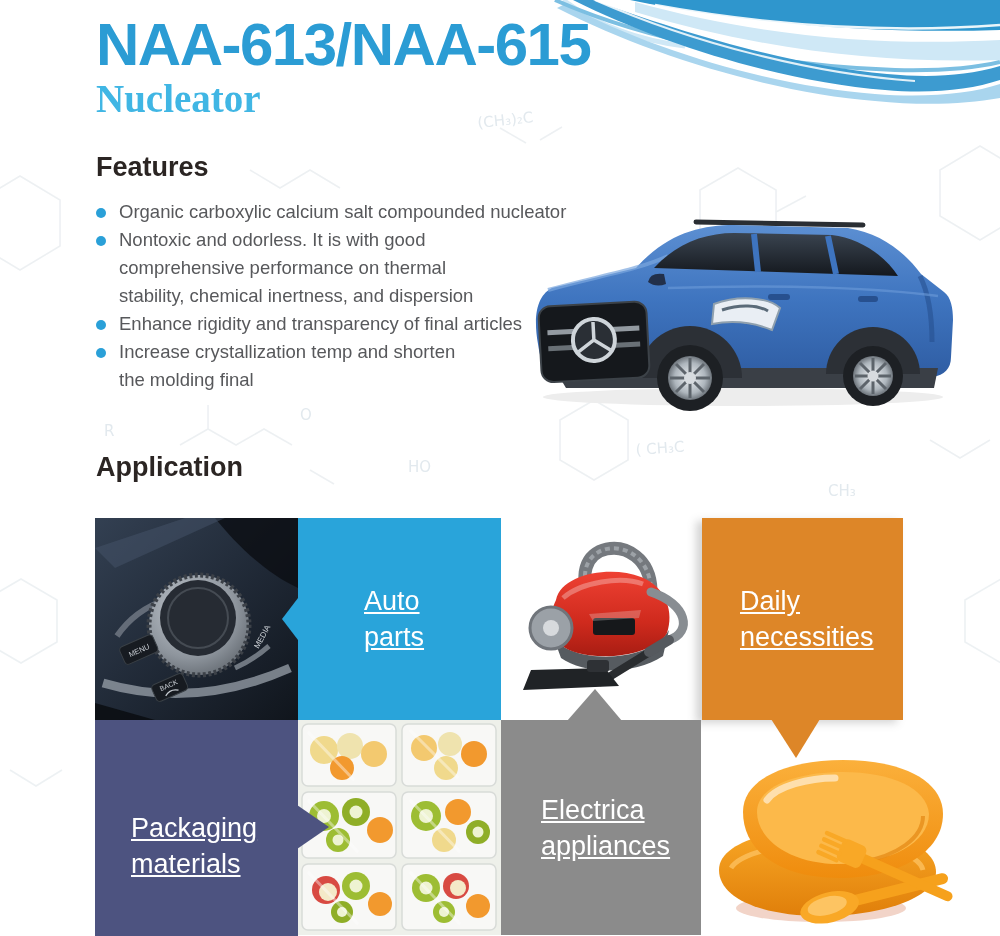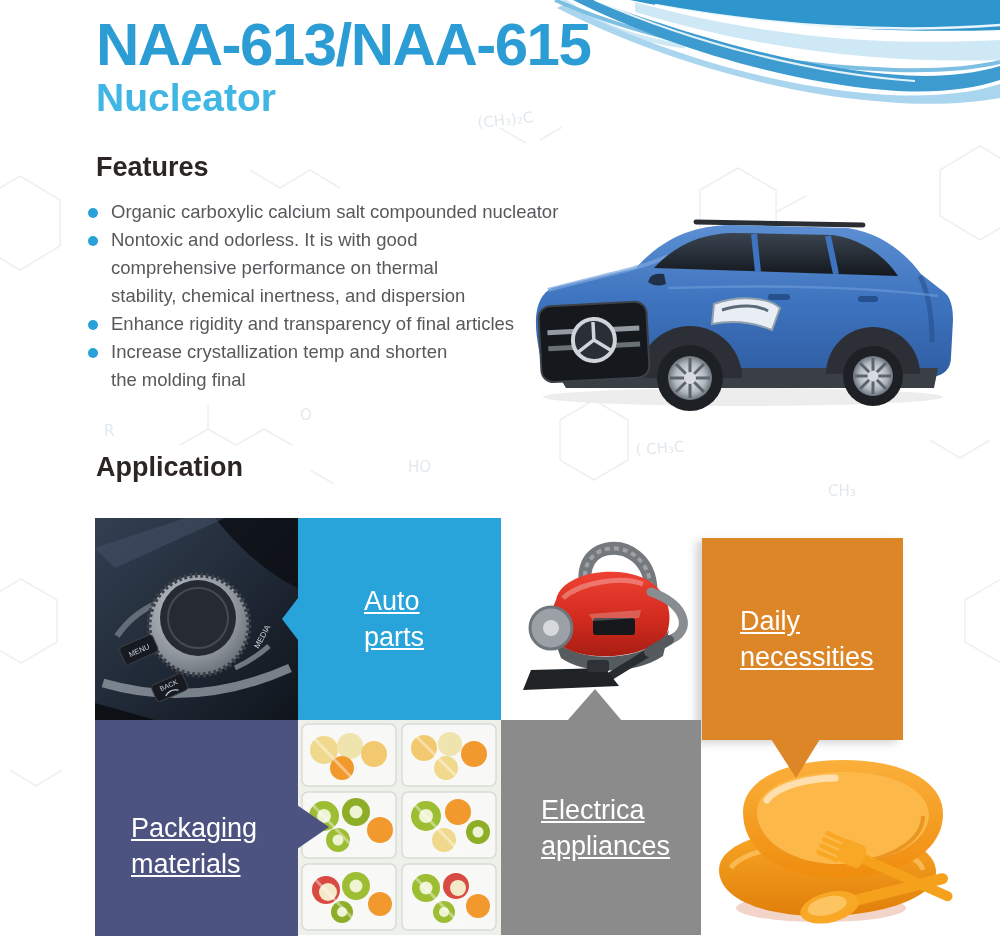--- a/index.html
+++ b/index.html
@@ -4,44 +4,44 @@
 <style>
   html,body{margin:0;padding:0;background:#fff;}
   .page{position:relative;width:1000px;height:936px;background:#fff;overflow:hidden;
         font-family:"Liberation Sans","DejaVu Sans",sans-serif;}
   
   .watermark{position:absolute;left:0;top:0;z-index:0;pointer-events:none;}
   .ribbon{position:absolute;top:0;right:0;z-index:1;pointer-events:none;}
   
   .title{position:absolute;left:96px;top:10px;z-index:2;font-size:60px;font-weight:bold;
          letter-spacing:-1.5px;color:#2b9cd4;text-align:center;}
-  .subtitle{position:absolute;left:96px;top:76px;z-index:2;font-size:39px;font-weight:bold;color:#40b6e4;}
+  .subtitle{position:absolute;left:96px;top:76px;z-index:2;font-size:39px;font-weight:bold;color:#40b6e4;font-family:Liberation Serif, serif;}
   
   .features-h{position:absolute;left:96px;top:152px;z-index:2;font-size:27px;font-weight:bold;color:#2b2523;}
-  .features-list{position:absolute;left:88px;top:198px;z-index:2;width:560px;margin:0;padding:0;list-style:none;}
+  .features-list{position:absolute;left:96px;top:198px;z-index:2;width:560px;margin:0;padding:0;list-style:none;}
   .features-list li{position:relative;padding-left:23px;font-size:18.5px;line-height:28px;
                     color:#57585b;white-space:pre-line;}
   .features-list .dot{position:absolute;left:0;top:10px;width:10px;height:10px;border-radius:50%;background:#2aa0d8;}
   
   .hero{position:absolute;left:518px;top:192px;z-index:1;}
   
   .application-h{position:absolute;left:96px;top:452px;z-index:2;font-size:27px;font-weight:bold;color:#2b2523;}
   .app-grid{position:absolute;left:95px;top:518px;width:905px;height:417px;z-index:2;}
   .cell{position:absolute;overflow:visible;}
   .photo{z-index:1;}
   .tile{z-index:2;display:flex;align-items:center;}
   .tile-label{color:#fff;font-size:27px;line-height:36px;white-space:pre-line;font-weight:normal;text-decoration:underline;}
   .cell-interior{left:0;top:0;width:203px;height:202px;}
   .cell-auto{left:203px;top:0;width:203px;height:202px;background:#29a4da;}
   .cell-auto .tile-label{padding-left:66px;}
   .cell-auto::before{content:"";position:absolute;left:-16px;top:80px;width:0;height:0;
       border-top:21px solid transparent;border-bottom:21px solid transparent;border-right:16px solid #29a4da;}
   .cell-vacuum{left:406px;top:0;width:200px;height:202px;background:#fff;}
   .cell-daily{left:607px;top:0;width:201px;height:202px;background:#dd8628;
-      box-shadow:-6px 3px 8px rgba(100,100,100,.28);margin-top:20px;}
+      box-shadow:-6px 3px 8px rgba(100,100,100,.28);}
   .cell-daily .tile-label{padding-left:38px;}
   .cell-daily::after{content:"";position:absolute;left:69px;bottom:-38px;width:0;height:0;
       border-left:25px solid transparent;border-right:24px solid transparent;border-top:39px solid #dd8628;}
   .cell-pack{left:0;top:202px;width:203px;height:252px;background:#4d5380;}
   .cell-pack .tile-label{padding-left:36px;}
   .cell-pack::after{content:"";position:absolute;right:-31px;top:85px;width:0;height:0;
       border-top:22px solid transparent;border-bottom:22px solid transparent;border-left:32px solid #4d5380;}
   .cell-fruit{left:203px;top:202px;width:203px;height:215px;}
   .cell-elec{left:406px;top:202px;width:200px;height:215px;background:#8b8b8b;}
   .cell-elec .tile-label{padding-left:40px;}

